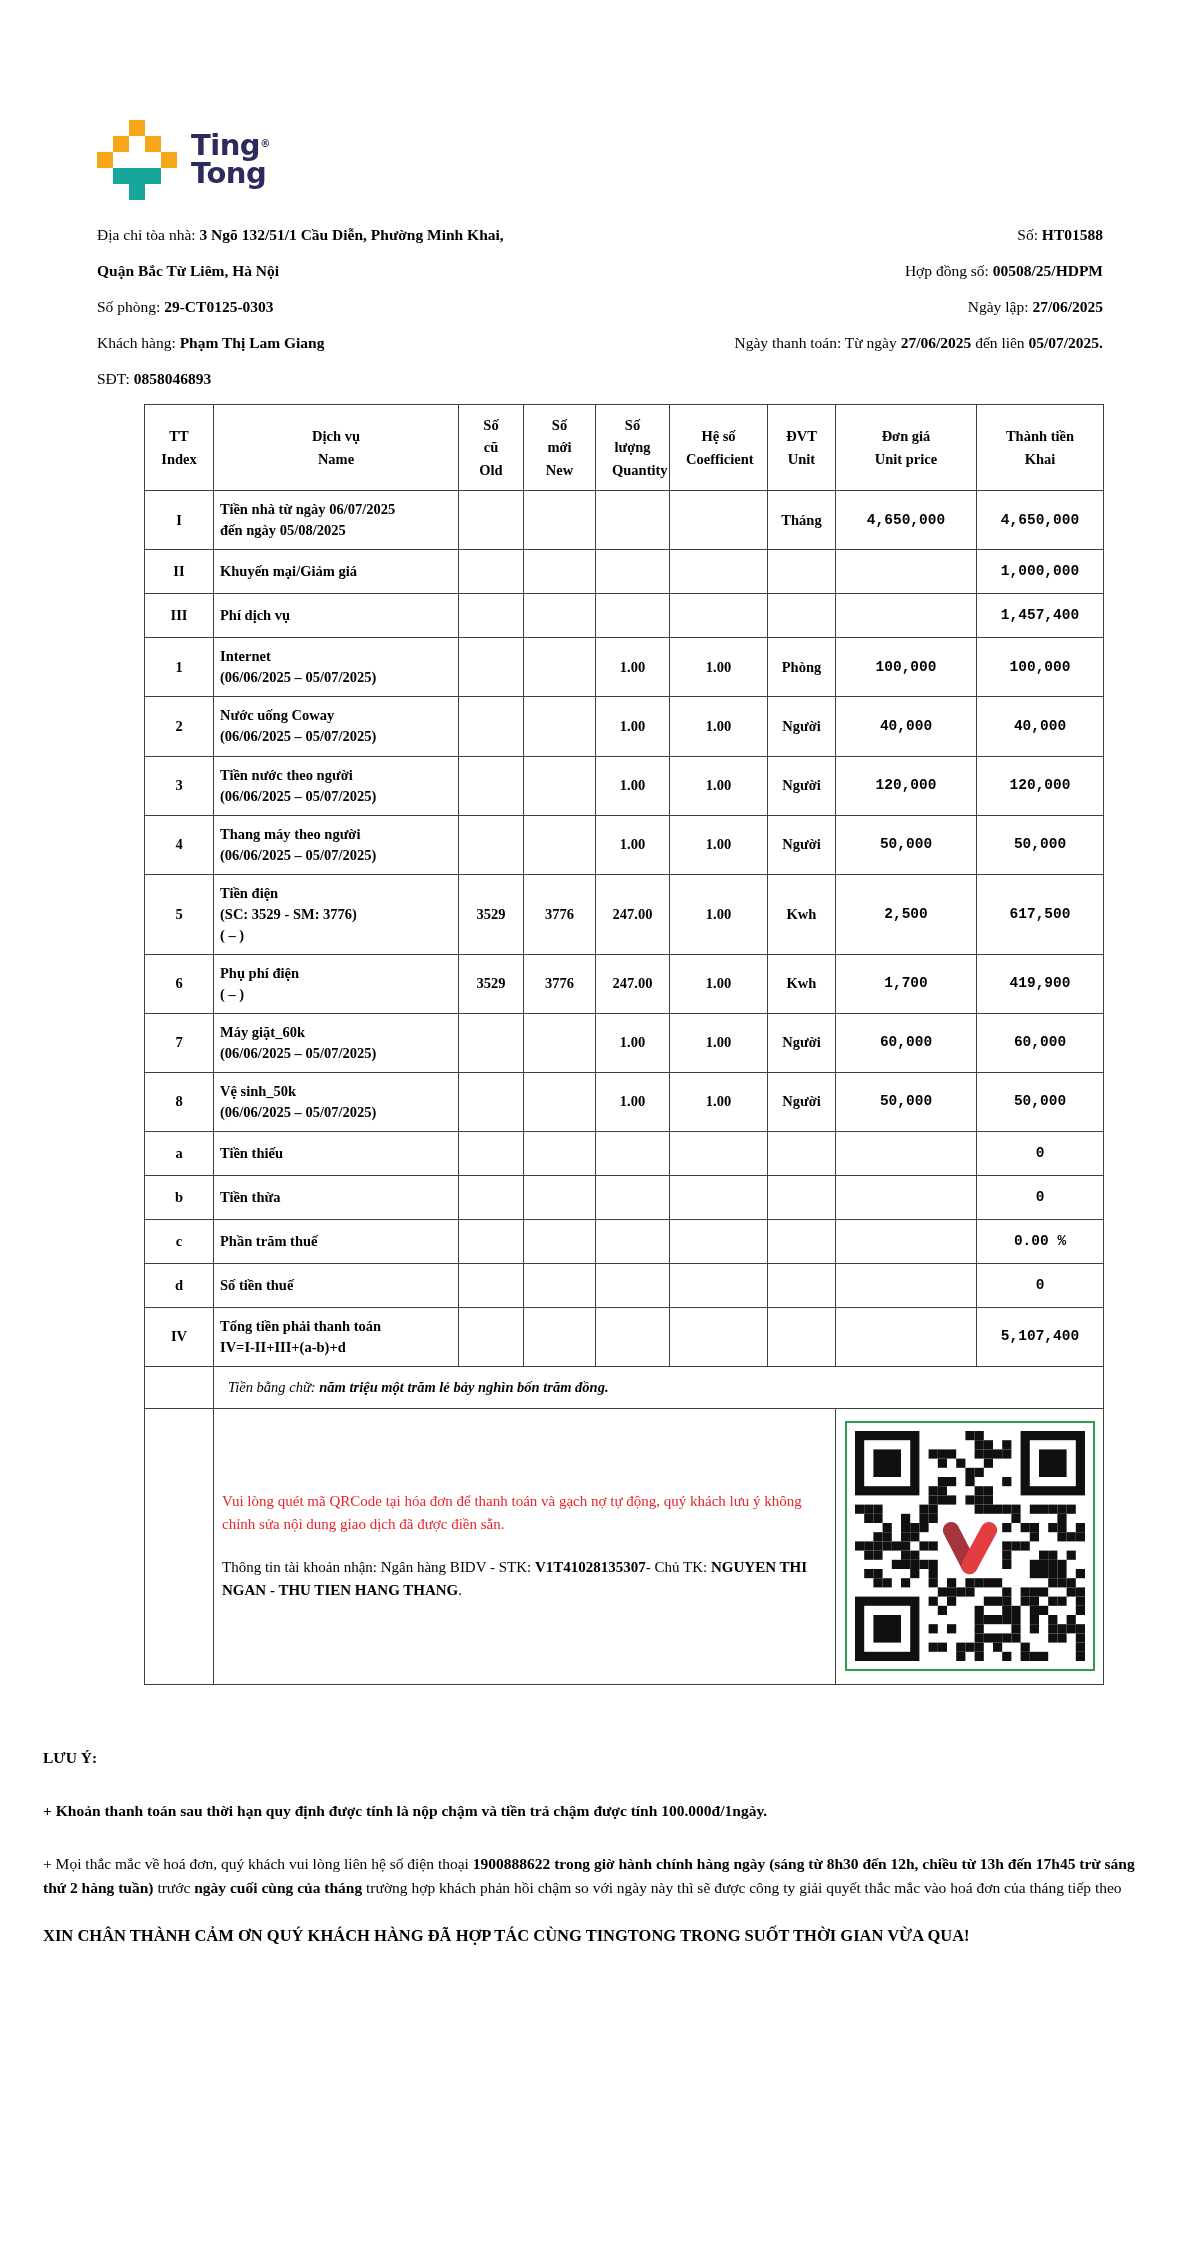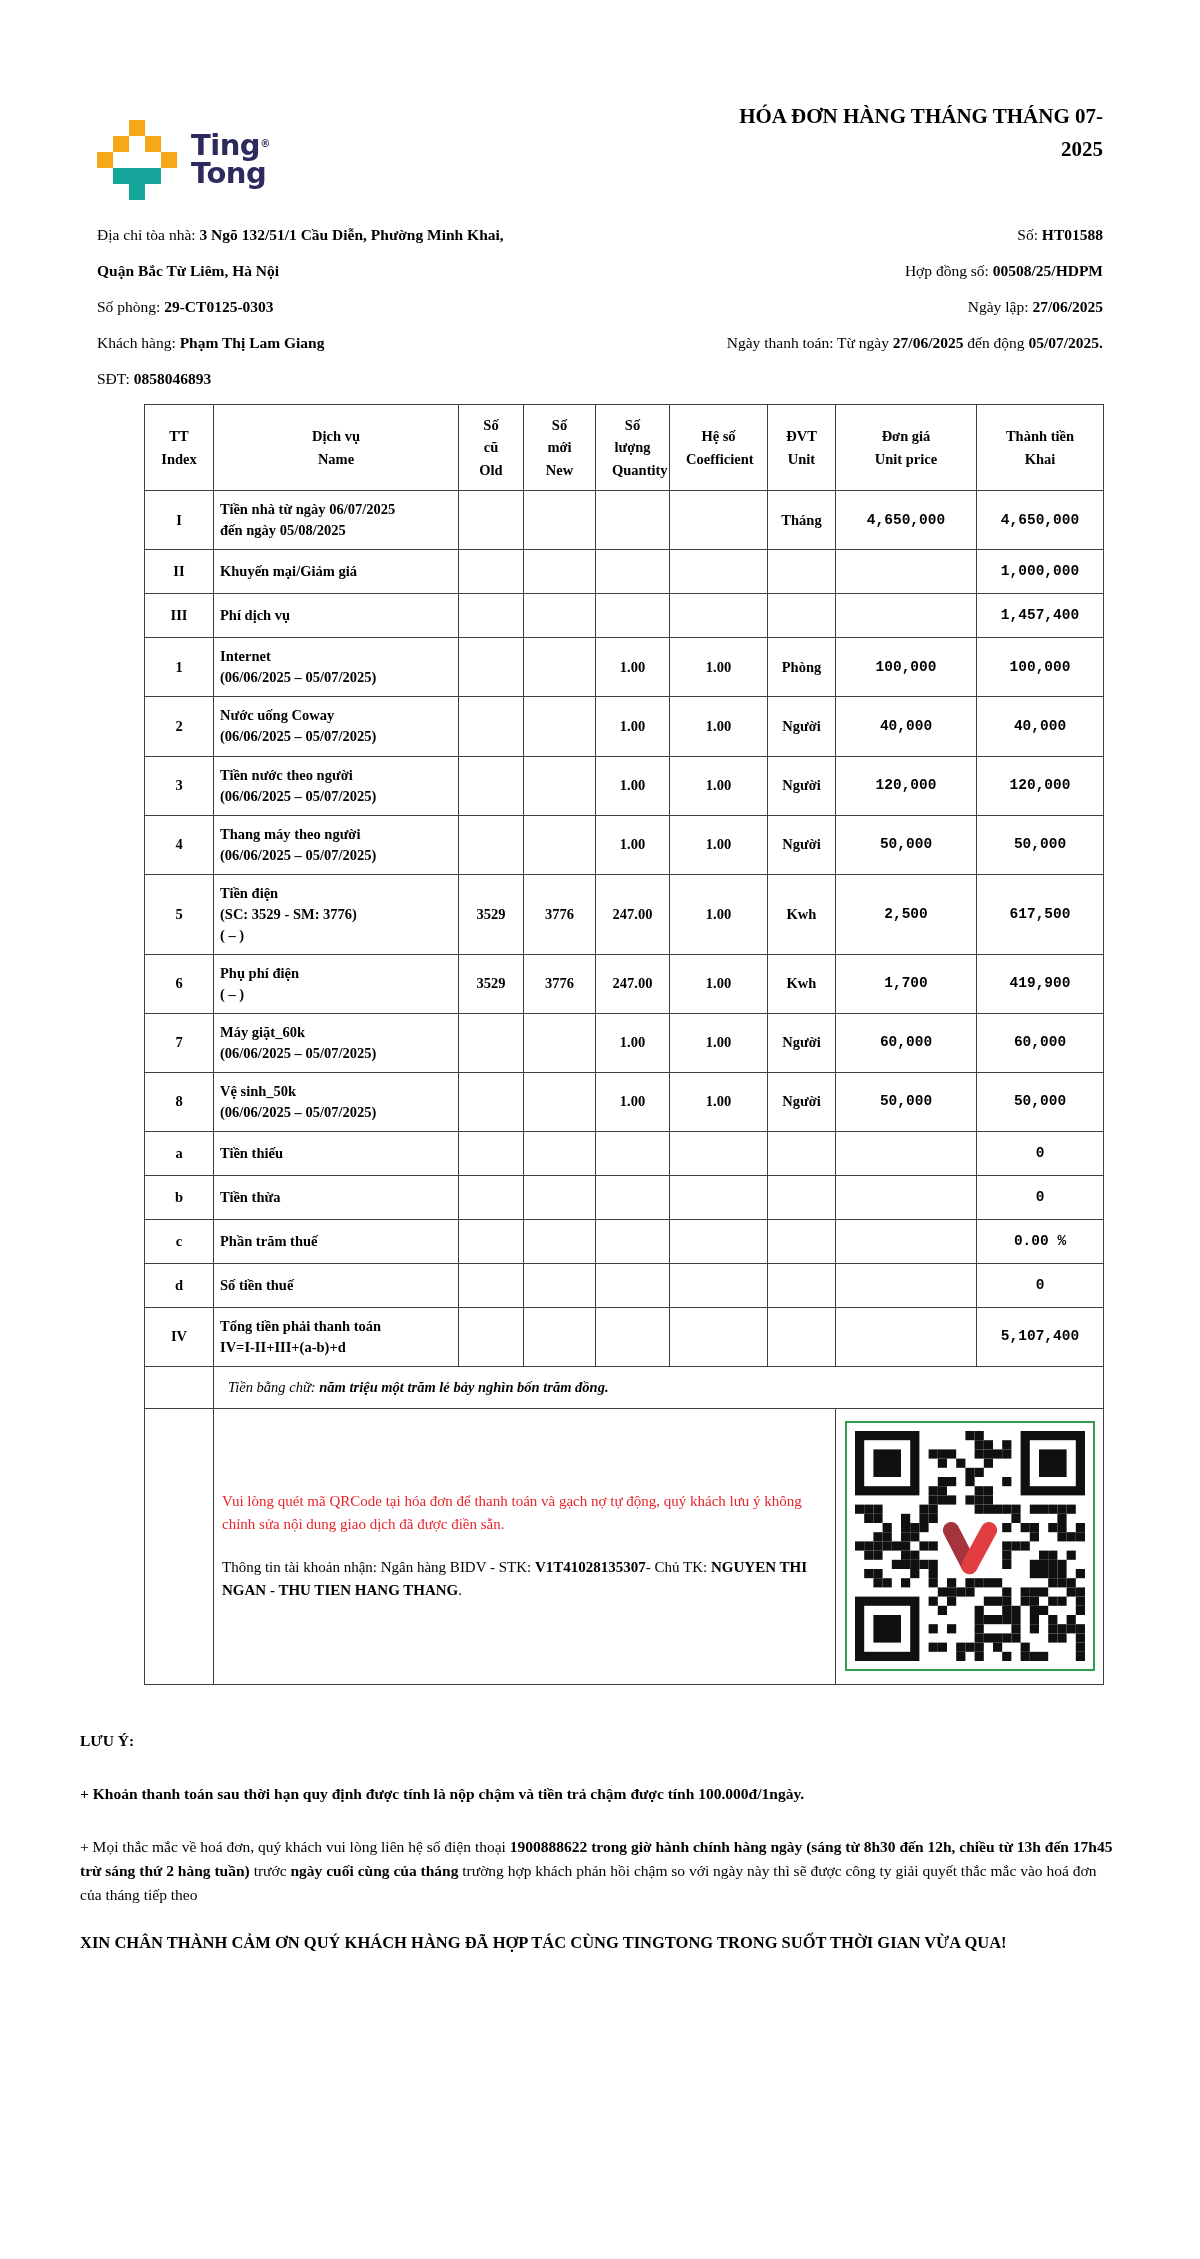--- a/index.html
+++ b/index.html
@@ -37,21 +37,21 @@
   td.al-l{text-align:left;padding-left:12px;}
   td.al-r{text-align:center;padding-right:9px;font-family:Liberation Mono, monospace;}
   tr.words-row td{height:42px;font-weight:normal;font-style:italic;padding-left:14px;}
   tr.qr-row td{height:276px;}
   .pay-text{padding:6px 10px 6px 2px;}
   .red-note{color:var(--alert_red);font-weight:normal;line-height:1.55;font-size:15px;margin:0 0 20px 0;}
   .acct{font-weight:normal;line-height:1.55;font-size:15px;margin:0;}
   .qr-wrap{text-align:center;}
   .qr-frame{display:inline-block;border:2.5px solid var(--border_green);background:#fff;padding:8px;line-height:0;}
   
-  .footer{padding:0 80px;margin-top:44px;line-height:1.5;}
+  .footer{padding:0 43px;margin-top:61px;line-height:1.5;}
   .notice-title{font-weight:bold;}
   .note1{margin-top:30px;font-weight:bold;}
   .note2{margin-top:30px;line-height:1.55;}
   .thanks{margin-top:24px;font-weight:bold;font-size:16.5px;line-height:1.5;}
 </style>
 </head>
 <body>
 
 <div class="page">
 
@@ -66,42 +66,38 @@
         <div class="px t" style="grid-area:4/2;"></div>
         <div class="px t" style="grid-area:4/3;"></div>
         <div class="px t" style="grid-area:4/4;"></div>
         <div class="px t" style="grid-area:5/3;"></div>
       </div>
       <div class="logo-text">
         <div><span>Ting</span><sup>®</sup></div>
         <div>Tong</div>
       </div>
     </div>
-    <div class="doc-title">
-      <div>HÓA ĐƠN HÀNG THÁNG THÁNG 07-</div>
-      <div>2025</div>
-    </div>
   </div>
 
   <div class="info">
     <div class="info-row">
       <div class="info-left"><span>Địa chỉ tòa nhà: </span><span class="b">3 Ngõ 132/51/1 Cầu Diễn, Phường Minh Khai,</span></div>
       <div class="info-right"><span>Số: </span><span class="b">HT01588</span></div>
     </div>
     <div class="info-row">
       <div class="info-left"><span class="b">Quận Bắc Từ Liêm, Hà Nội</span></div>
       <div class="info-right"><span>Hợp đồng số: </span><span class="b">00508/25/HDPM</span></div>
     </div>
     <div class="info-row">
       <div class="info-left"><span>Số phòng: </span><span class="b">29-CT0125-0303</span></div>
       <div class="info-right"><span>Ngày lập: </span><span class="b">27/06/2025</span></div>
     </div>
     <div class="info-row">
       <div class="info-left"><span>Khách hàng: </span><span class="b">Phạm Thị Lam Giang</span></div>
-      <div class="info-right"><span>Ngày thanh toán: Từ ngày </span><span class="b">27/06/2025</span><span> đến động </span><span class="b">05/07/2025.</span></div>
+      <div class="info-right"><span>Ngày thanh toán: Từ ngày </span><span class="b">27/06/2025</span><span> đến liên </span><span class="b">05/07/2025.</span></div>
     </div>
     <div class="info-row">
       <div class="info-left"><span>SĐT: </span><span class="b">0858046893</span></div>
       <div class="info-right"></div>
     </div>
   </div>
 
   <table class="inv">
     <colgroup>
       <col style="width:69px">

